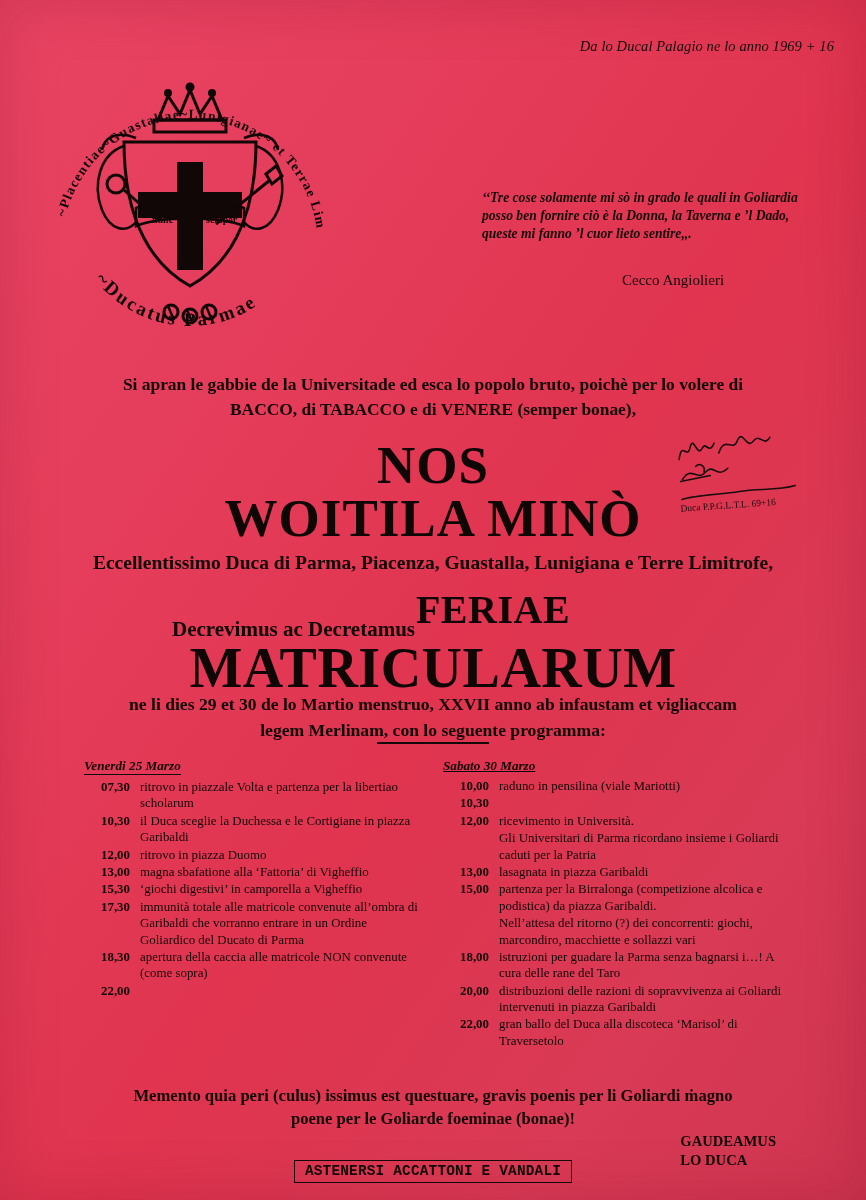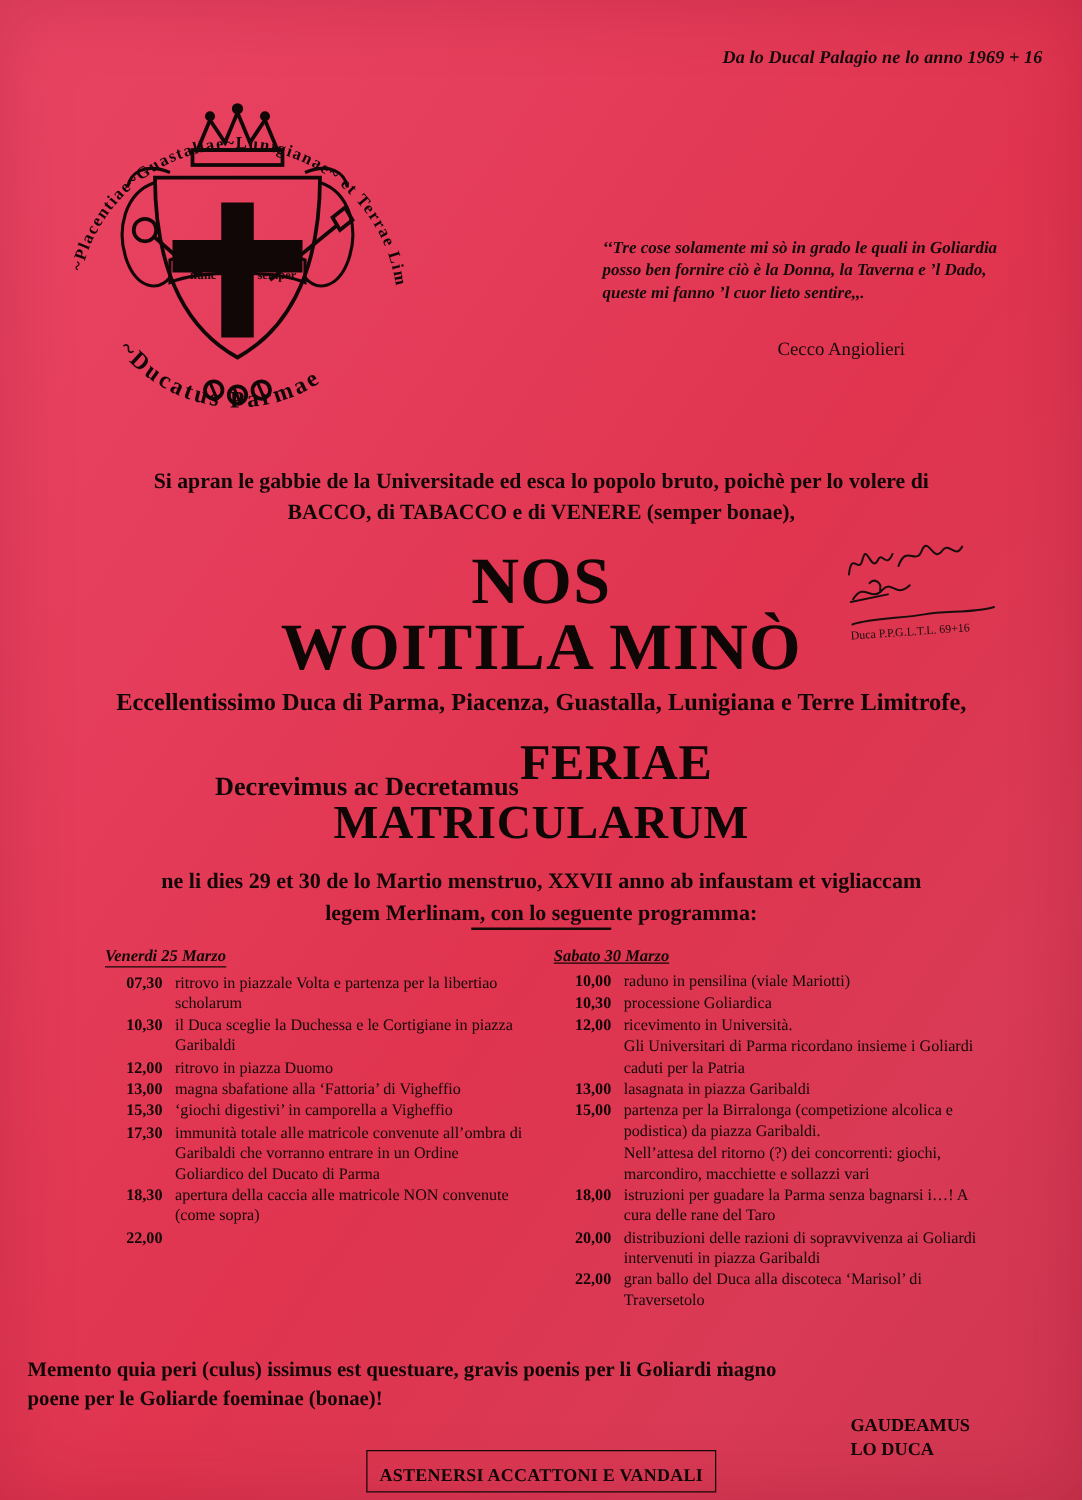--- a/index.html
+++ b/index.html
@@ -44,21 +44,21 @@
     width: 300px;
     height: 320px;
   }
   .crest svg { display:block; }
 
   .date-line {
     position: absolute;
     right: 10px;
     top: 24px;
     font-style: italic;
-    font-weight: bold;
+    font-weight: normal;
     font-size: 14.5px;
     color: #140a0a;
     letter-spacing: .1px;
     text-align: center;
   }
 
   .quote {
     position: absolute;
     left: 460px;
     top: 175px;
@@ -149,21 +149,21 @@
     line-height: 1.0;
   }
   .feriae .l1 { display:block; margin-left: 120px; }
   .matricularum {
     position: absolute;
     left: 0;
     top: 622px;
     width: 822px;
     text-align: center;
     font-weight: bold;
-    font-size: 38px;
+    font-size: 56px;
     letter-spacing: .5px;
     color: #0f0606;
   }
 
   .dies {
     position: absolute;
     left: 0;
     top: 678px;
     width: 822px;
     text-align: center;
@@ -229,21 +229,21 @@
   }
   .row .d { flex: 1; }
   .row.notime .t { visibility: hidden; }
 
   
   .memento {
     position: absolute;
     left: 0;
     top: 1070px;
     width: 822px;
-    text-align: left;
+    text-align: center;
     font-weight: bold;
     font-size: 16.6px;
     line-height: 1.4;
     color: #120707;
   }
   .gaudeamus {
     position: absolute;
     right: 68px;
     top: 1118px;
     font-weight: bold;
@@ -254,25 +254,26 @@
   .astenersi {
     position: absolute;
     left: 0;
     top: 1146px;
     width: 822px;
     text-align: center;
   }
   .astenersi span {
     display: inline-block;
     border: 1.6px solid #150808;
-    padding: 12px 10px 3px;
+    padding: 2px 10px 3px;
     font-weight: bold;
     font-size: 14.4px;
     color: #120707;
     letter-spacing: .2px;
+    font-family: Liberation Mono, monospace;
   }
 </style>
 </head>
 <body>
 
 <div class="poster">
   <div class="paper-edge"></div>
   <div class="sheet">
 
     <div class="crest">
@@ -406,21 +407,20 @@
 
       <div class="col right">
         <div class="col-head">Sabato 30 Marzo</div>
 
         <div class="row">
           <div class="t">10,00</div>
           <div class="d">raduno in pensilina (viale Mariotti)</div>
         </div>
         <div class="row">
           <div class="t">10,30</div>
-          <div class="d">processione Goliardica</div>
         </div>
         <div class="row">
           <div class="t">12,00</div>
           <div class="d">ricevimento in Università.</div>
         </div>
         <div class="row notime">
           <div class="t"></div>
           <div class="d">Gli Universitari di Parma ricordano insieme i Goliardi caduti per la Patria</div>
         </div>
         <div class="row">

